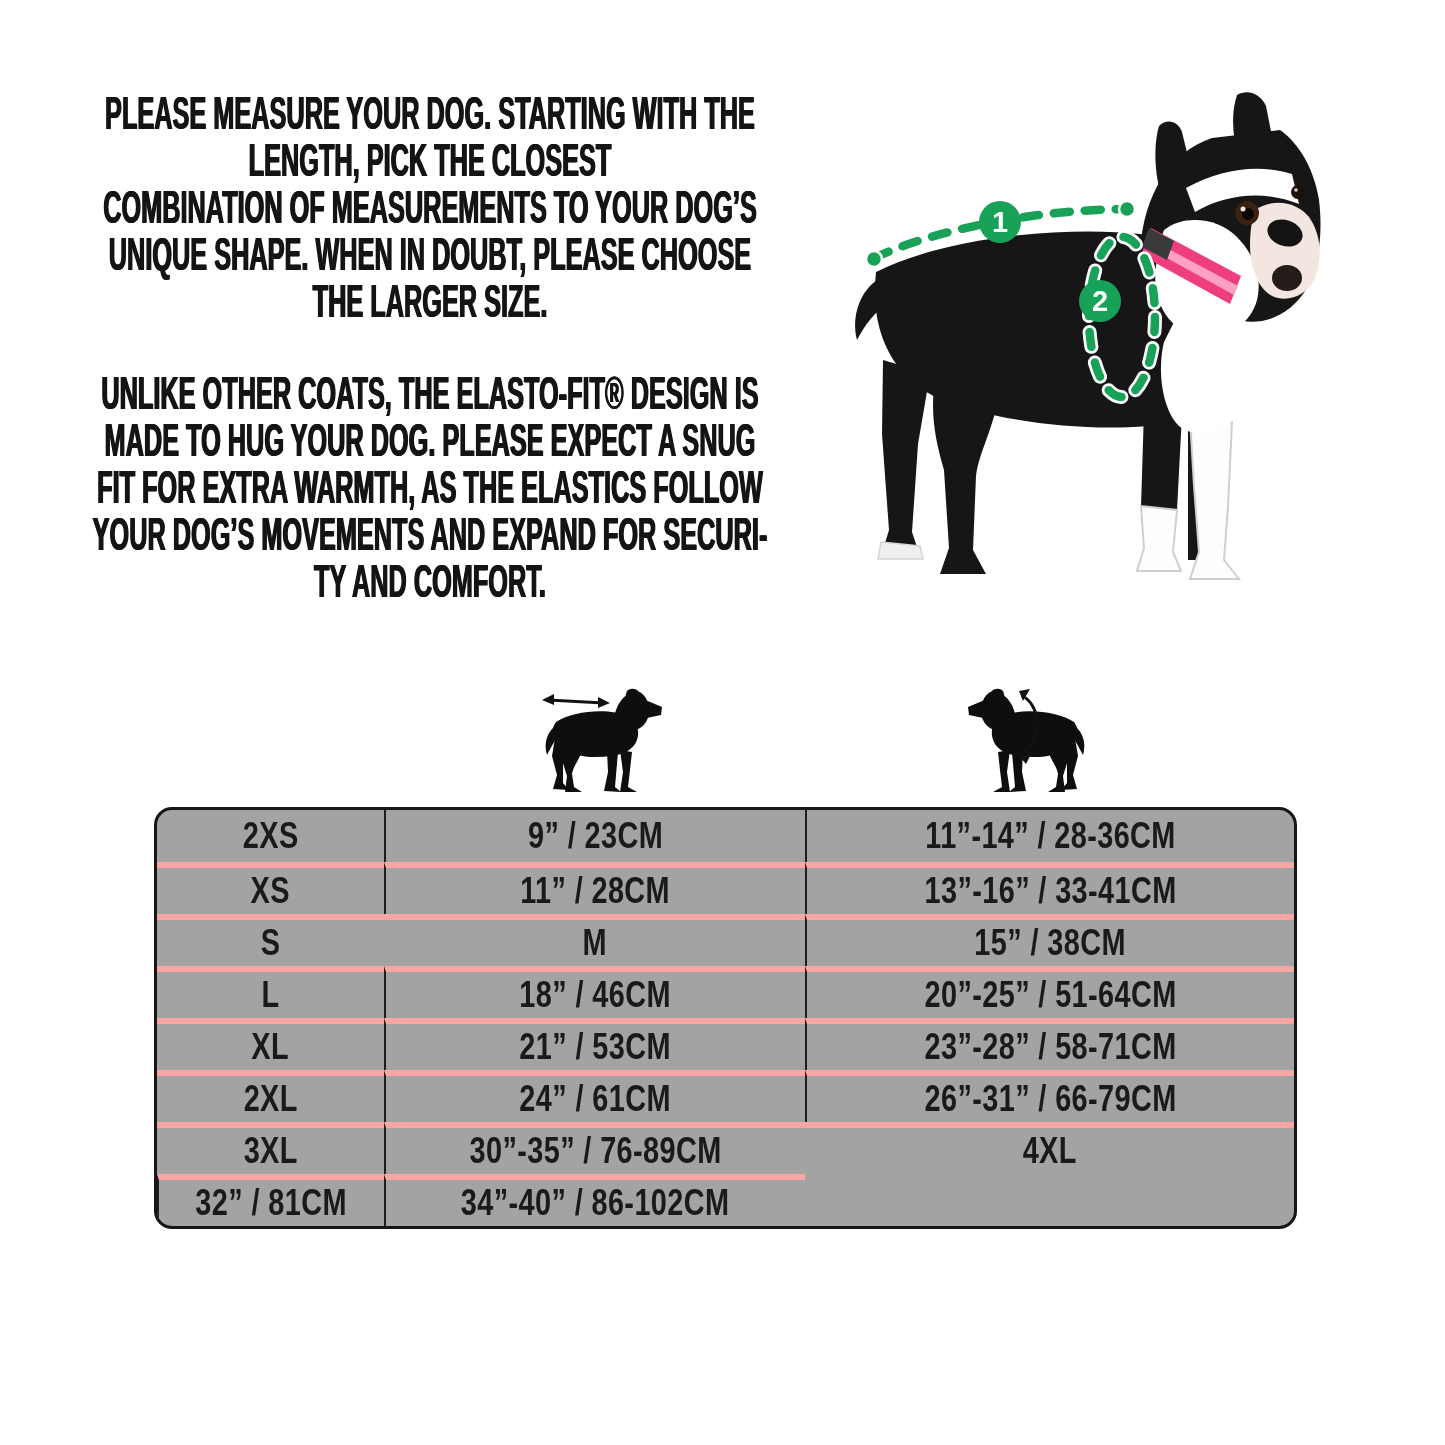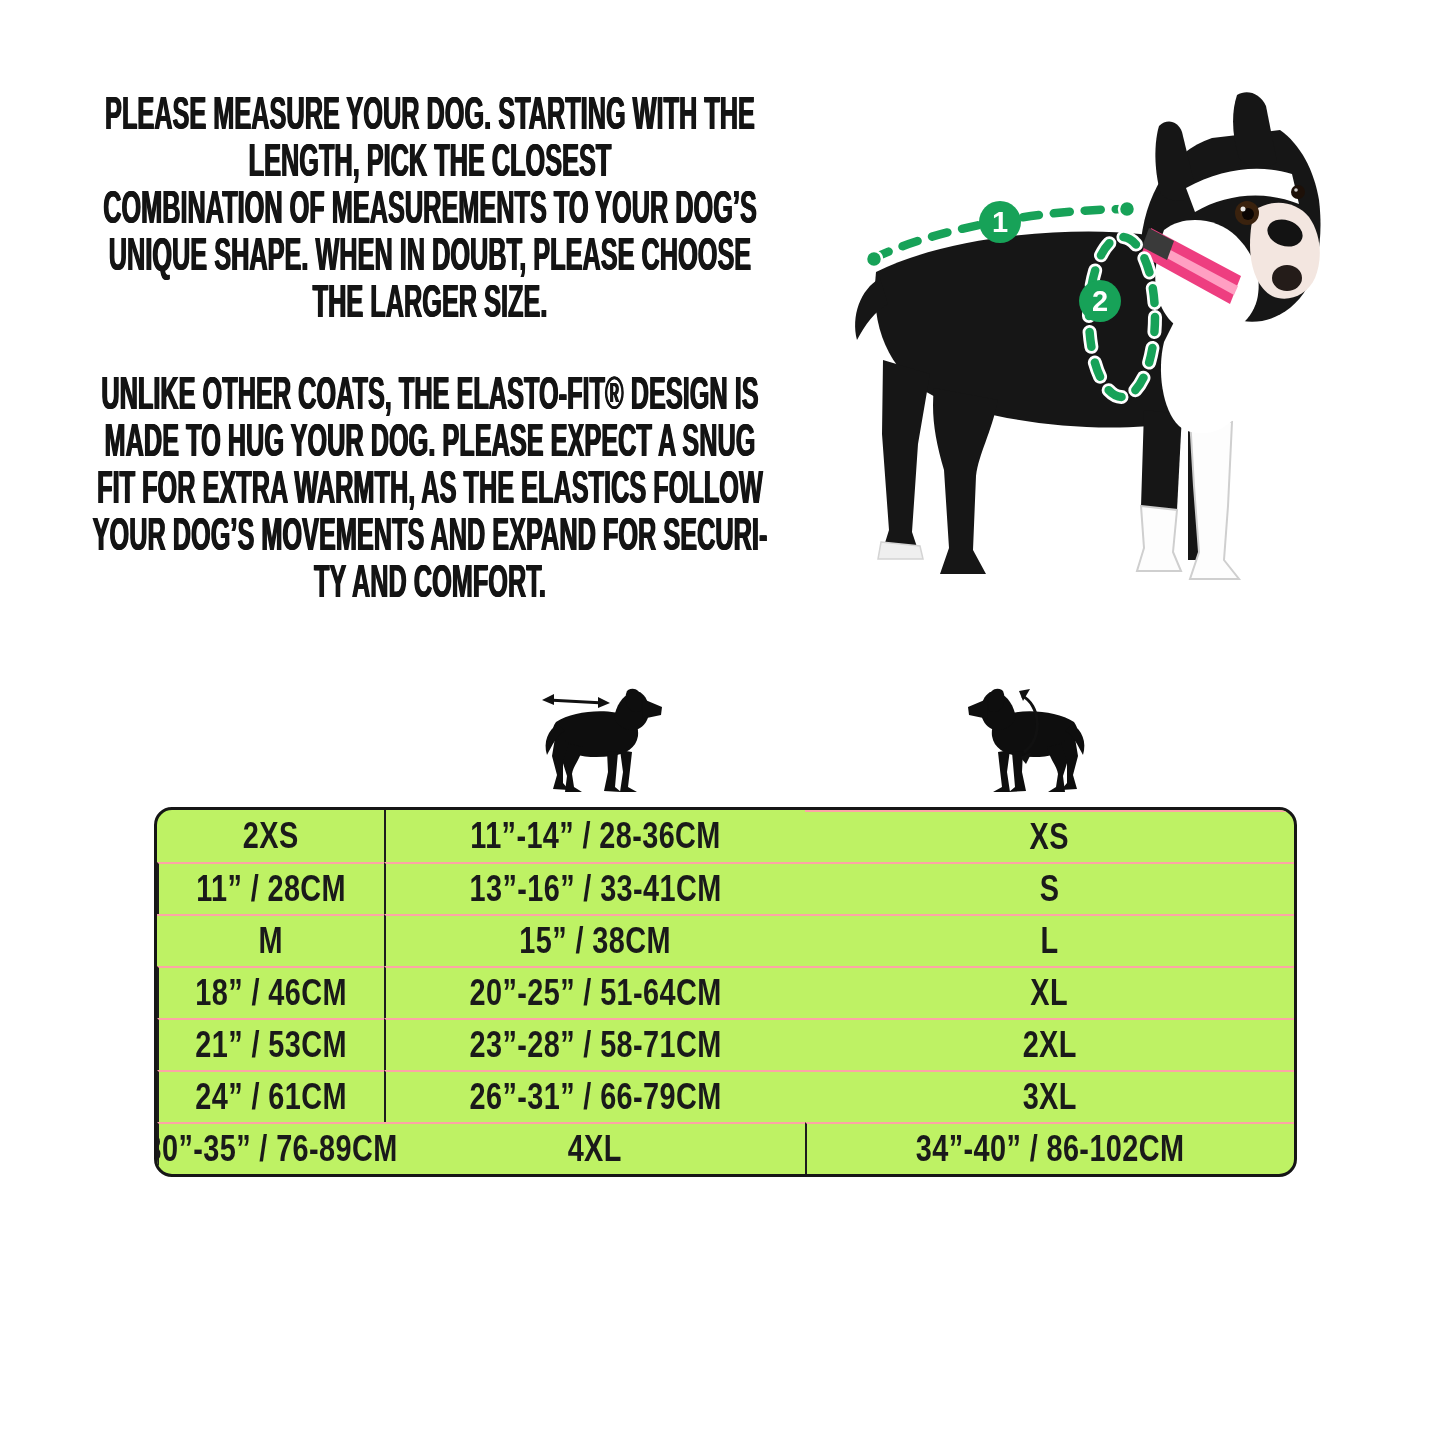--- a/index.html
+++ b/index.html
@@ -21,25 +21,25 @@
 
   .photo { position:absolute; left:828px; top:82px; width:564px; height:524px; }
 
   .dogicon { position:absolute; top:674px; width:134px; height:126px; }
   .dogicon.left  { left:534px; }
   .dogicon.right { left:962px; }
 
   .size-table {
     position:absolute; left:154px; top:807px;
     display:grid; grid-template-columns:227px 421px 489px; grid-auto-rows:52px;
-    border:3px solid #161616; border-radius:18px; overflow:hidden; background:#bef264;
+    border:3px solid #161616; border-radius:18px; overflow:hidden; background:#a3a3a3;
   }
   .cell {
     display:flex; align-items:center; justify-content:center;
-    border-top:2px solid #fca5a5;
+    border-top:6px solid #fca5a5;
   }
   .cell.colb { border-left:2px solid #1d1d1d; }
   .cell.row0 { border-top:none; }
   .ct {
     font-size:37px; font-weight:700; white-space:nowrap;
     transform:scaleX(0.78); transform-origin:50% 50%; color:#1a1a1a;
     letter-spacing:0.5px;
   }
   svg text.badge-num {
     font-family:"Liberation Sans", sans-serif; font-weight:700; font-size:29px; fill:#ffffff;
@@ -161,20 +161,23 @@
       <polygon points="57,17 68,15 61,27" fill="#111111"></polygon>
       <polygon points="58,83 70,78 64,90" fill="#111111"></polygon>
     </g>
   </svg>
 
   <div class="size-table">
     <div class="cell row0">
         <span class="ct">2XS</span>
       </div>
     <div class="cell row0 colb">
+        <span class="ct">9” / 23CM</span>
+      </div>
+    <div class="cell row0 colb">
         <span class="ct">11”-14” / 28-36CM</span>
       </div>
 
     <div class="cell">
         <span class="ct">XS</span>
       </div>
     <div class="cell colb">
         <span class="ct">11” / 28CM</span>
       </div>
     <div class="cell colb">
@@ -226,17 +229,20 @@
         <span class="ct">3XL</span>
       </div>
     <div class="cell colb">
         <span class="ct">30”-35” / 76-89CM</span>
       </div>
 
     <div class="cell">
         <span class="ct">4XL</span>
       </div>
     <div class="cell colb">
+        <span class="ct">32” / 81CM</span>
+      </div>
+    <div class="cell colb">
         <span class="ct">34”-40” / 86-102CM</span>
       </div>
   </div>
 
 </div>
 
 </body></html>

